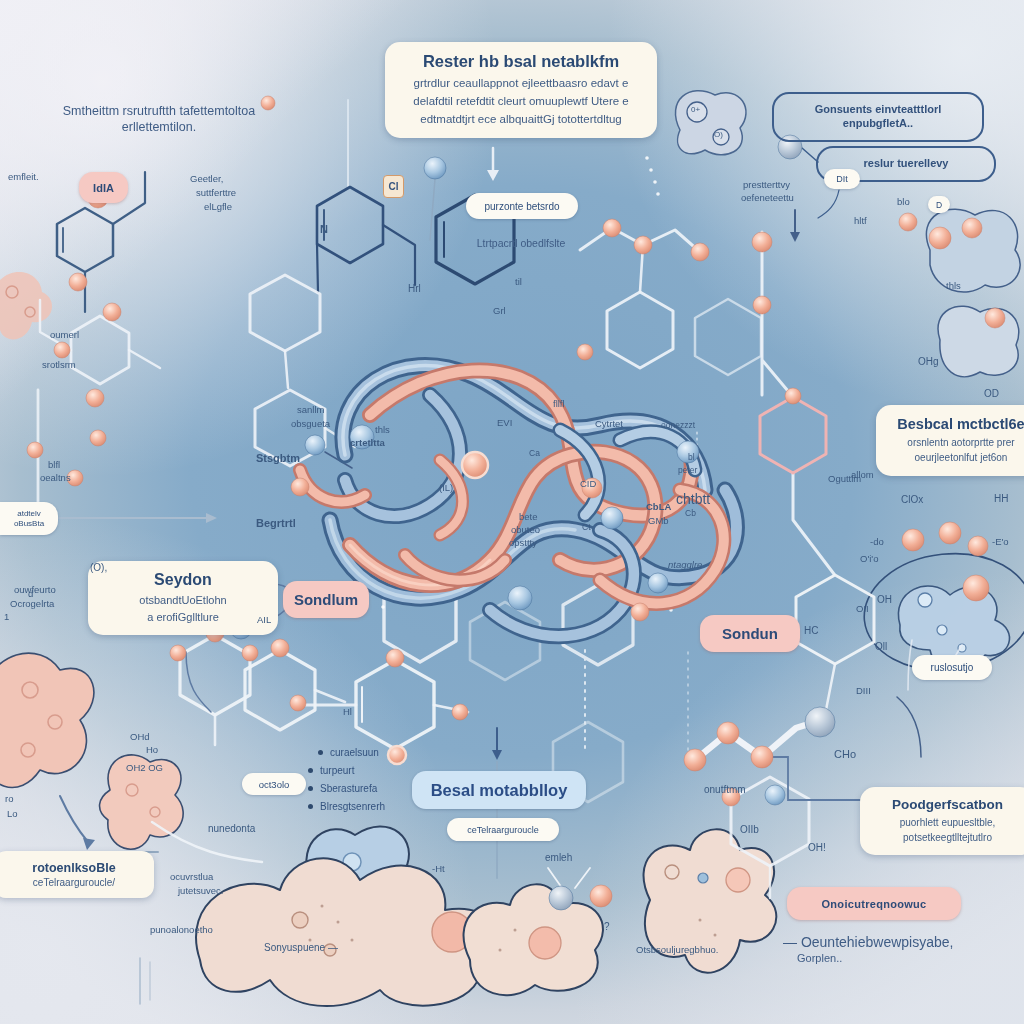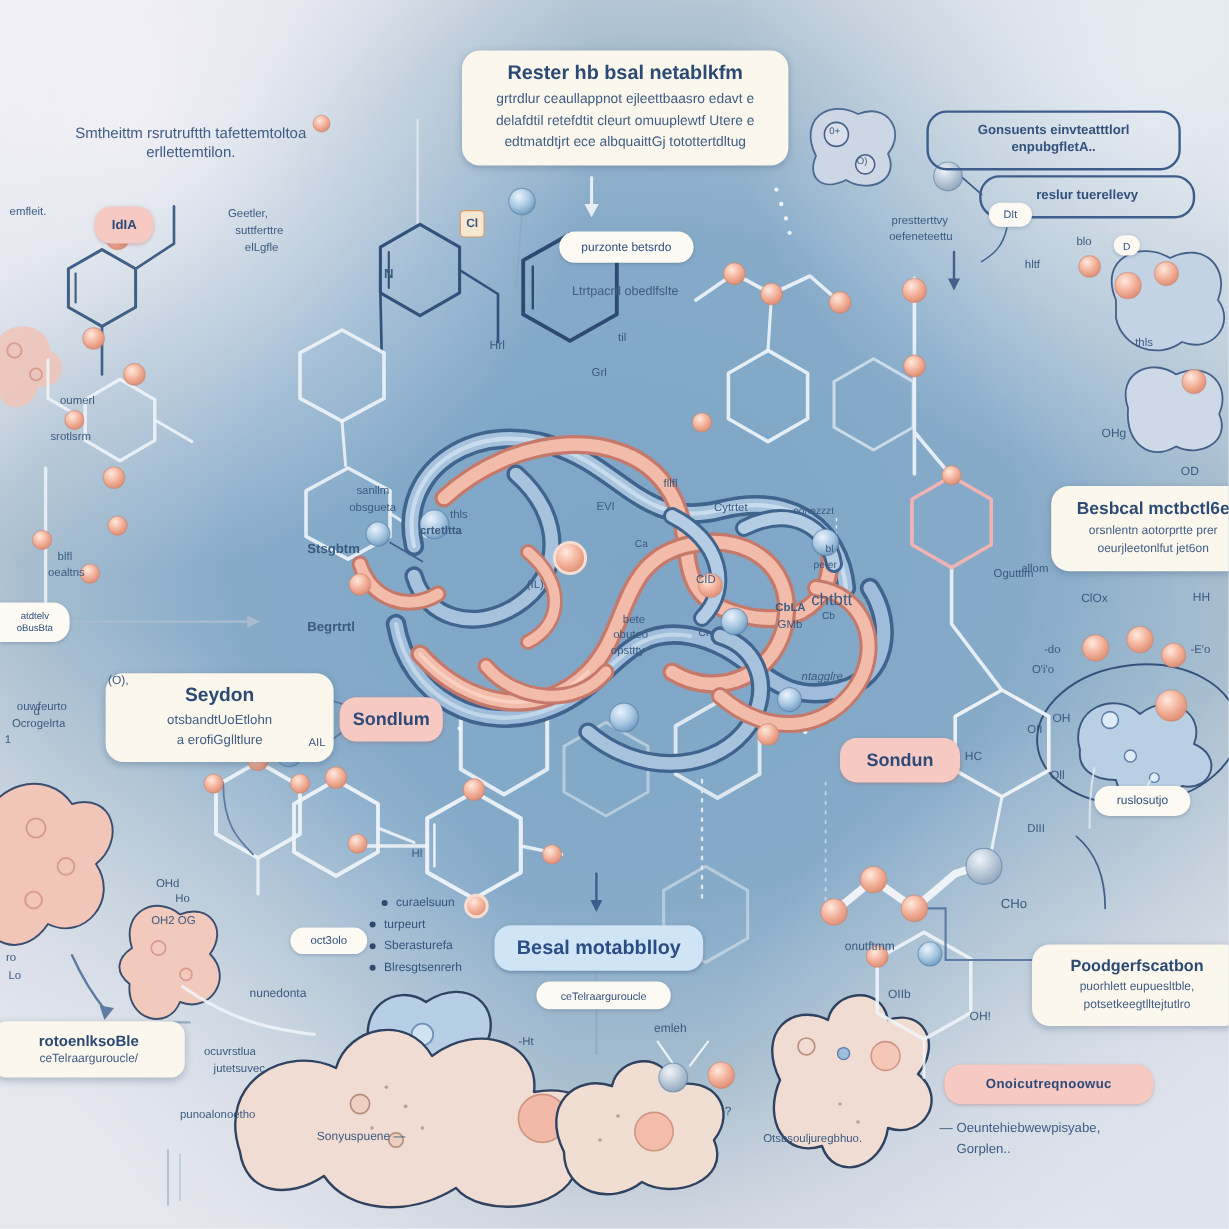--- a/index.html
+++ b/index.html
@@ -322,21 +322,21 @@
   <div class="card-line" style="font-size:10px;line-height:1.5;">puorhlett eupuesltble,</div>
   <div class="card-line" style="font-size:10px;line-height:1.5;">potsetkeegtlltejtutlro</div>
 </div>
 
 <div class="card" style="left:-6px;top:851px;width:140px;padding:10px;border-radius:12px;">
   <div class="card-title" style="font-size:12.5px;margin-bottom:2px;">rotoenlksoBle</div>
   <div class="card-line" style="font-size:10px;">ceTelraarguroucle/</div>
 </div>
 
 <div class="pill pink" style="left:787px;top:887px;width:174px;height:33px;font-size:11px;font-weight:700;letter-spacing:.3px;">Onoicutreqnoowuc</div>
-<div class="note-line" style="left:783px;top:934px;font-size:11px;">— Oeuntehiebwewpisyabe,</div>
+<div class="note-line" style="left:783px;top:934px;font-size:14px;">— Oeuntehiebwewpisyabe,</div>
 <div class="note-line" style="left:797px;top:952px;font-size:11px;">Gorplen..</div>
 
 <div class="bullet-row" style="left:318px;top:747px;">
       <span class="dot"></span>
       <span>curaelsuun</span>
     </div>
 <div class="bullet-row" style="left:308px;top:765px;">
       <span class="dot"></span>
       <span>turpeurt</span>
     </div>

